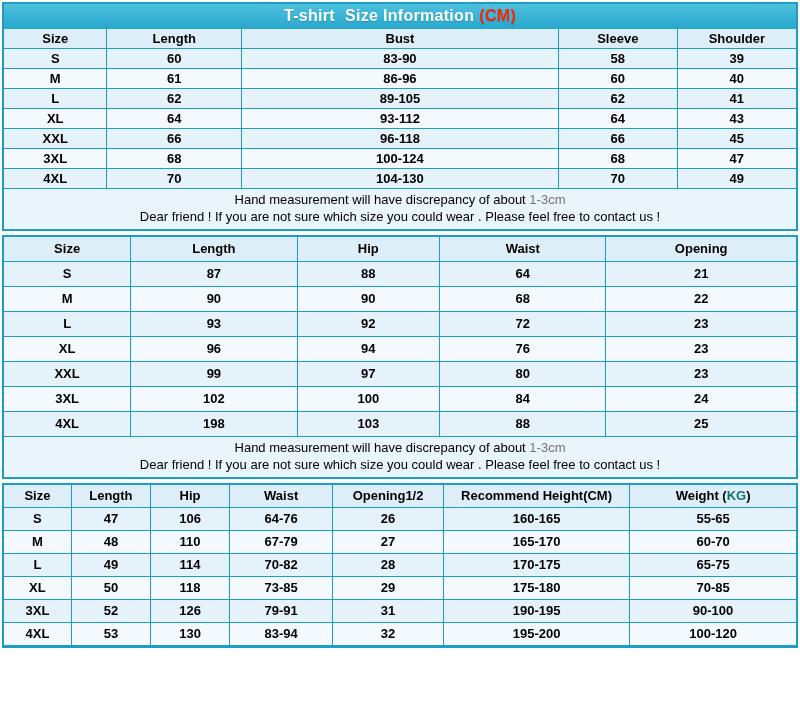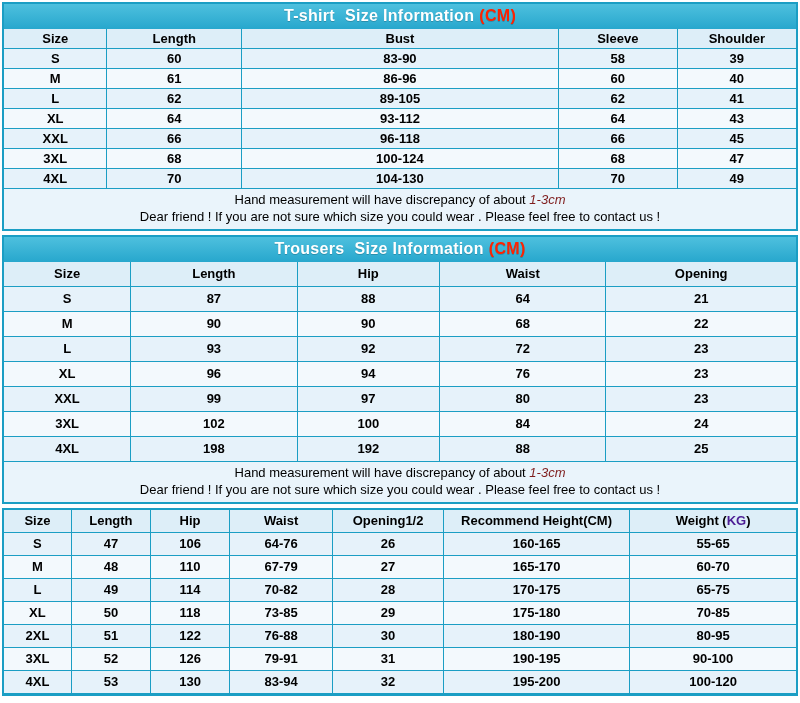--- a/index.html
+++ b/index.html
@@ -69,21 +69,21 @@
   .notes {
     background: #eaf4fb;
     text-align: center;
     padding: 2px 0 4px 0;
   }
   .note-line {
     font-size: 13px;
     line-height: 17px;
     color: #000;
   }
-  .note-line .accent { color: #7f1d1d; font-style: italic; }
+  .note-line .accent { color: #737373; }
   .panel > table { border-left: 0; border-right: 0; }
   table td:first-child, table th:first-child { border-left: 0; }
   table td:last-child, table th:last-child { border-right: 0; }
   table tr:first-child td, table tr:first-child th { border-top: 0; }
 </style>
 </head>
 <body>
 
 <div class="page">
 
@@ -158,23 +158,20 @@
         </tr>
       </tbody>
     </table>
     <div class="notes">
       <div class="note-line"><span>Hand measurement will have discrepancy of about </span><span class="accent">1-3cm</span></div>
       <div class="note-line">Dear friend ! If you are not sure which size you could wear . Please feel free to contact us !</div>
     </div>
   </div>
 
   <div class="panel">
-    <div class="panel-title">
-      <span>Trousers</span><span class="sp"></span><span>Size Information</span><span class="sp" style="width:5px"></span><span class="accent">(</span><span class="accent">CM</span><span class="accent">)</span>
-    </div>
     <table class="t2">
       <colgroup>
         <col style="width:16%">
           <col style="width:21%">
           <col style="width:18%">
           <col style="width:21%">
           <col style="width:24%">
       </colgroup>
       <tbody>
         <tr>
@@ -222,21 +219,21 @@
         <tr>
           <td>3XL</td>
           <td>102</td>
           <td>100</td>
           <td>84</td>
           <td>24</td>
         </tr>
         <tr>
           <td>4XL</td>
           <td>198</td>
-          <td>192</td>
+          <td>103</td>
           <td>88</td>
           <td>25</td>
         </tr>
       </tbody>
     </table>
     <div class="notes">
       <div class="note-line"><span>Hand measurement will have discrepancy of about </span><span class="accent">1-3cm</span></div>
       <div class="note-line">Dear friend ! If you are not sure which size you could wear . Please feel free to contact us !</div>
     </div>
   </div>
@@ -253,21 +250,21 @@
           <col style="width:21%">
       </colgroup>
       <tbody>
         <tr>
           <th>Size</th>
           <th>Length</th>
           <th>Hip</th>
           <th>Waist</th>
           <th>Opening1/2</th>
           <th><span>Recommend Height(</span><span>CM</span><span>)</span></th>
-          <th><span>Weight (</span><span class="accent" style="color:#4c1d95">KG</span><span>)</span></th>
+          <th><span>Weight (</span><span class="accent" style="color:#0f766e">KG</span><span>)</span></th>
         </tr>
         <tr>
           <td>S</td>
           <td>47</td>
           <td>106</td>
           <td>64-76</td>
           <td>26</td>
           <td>160-165</td>
           <td>55-65</td>
         </tr>
@@ -292,29 +289,20 @@
         <tr>
           <td>XL</td>
           <td>50</td>
           <td>118</td>
           <td>73-85</td>
           <td>29</td>
           <td>175-180</td>
           <td>70-85</td>
         </tr>
         <tr>
-          <td>2XL</td>
-          <td>51</td>
-          <td>122</td>
-          <td>76-88</td>
-          <td>30</td>
-          <td>180-190</td>
-          <td>80-95</td>
-        </tr>
-        <tr>
           <td>3XL</td>
           <td>52</td>
           <td>126</td>
           <td>79-91</td>
           <td>31</td>
           <td>190-195</td>
           <td>90-100</td>
         </tr>
         <tr>
           <td>4XL</td>

